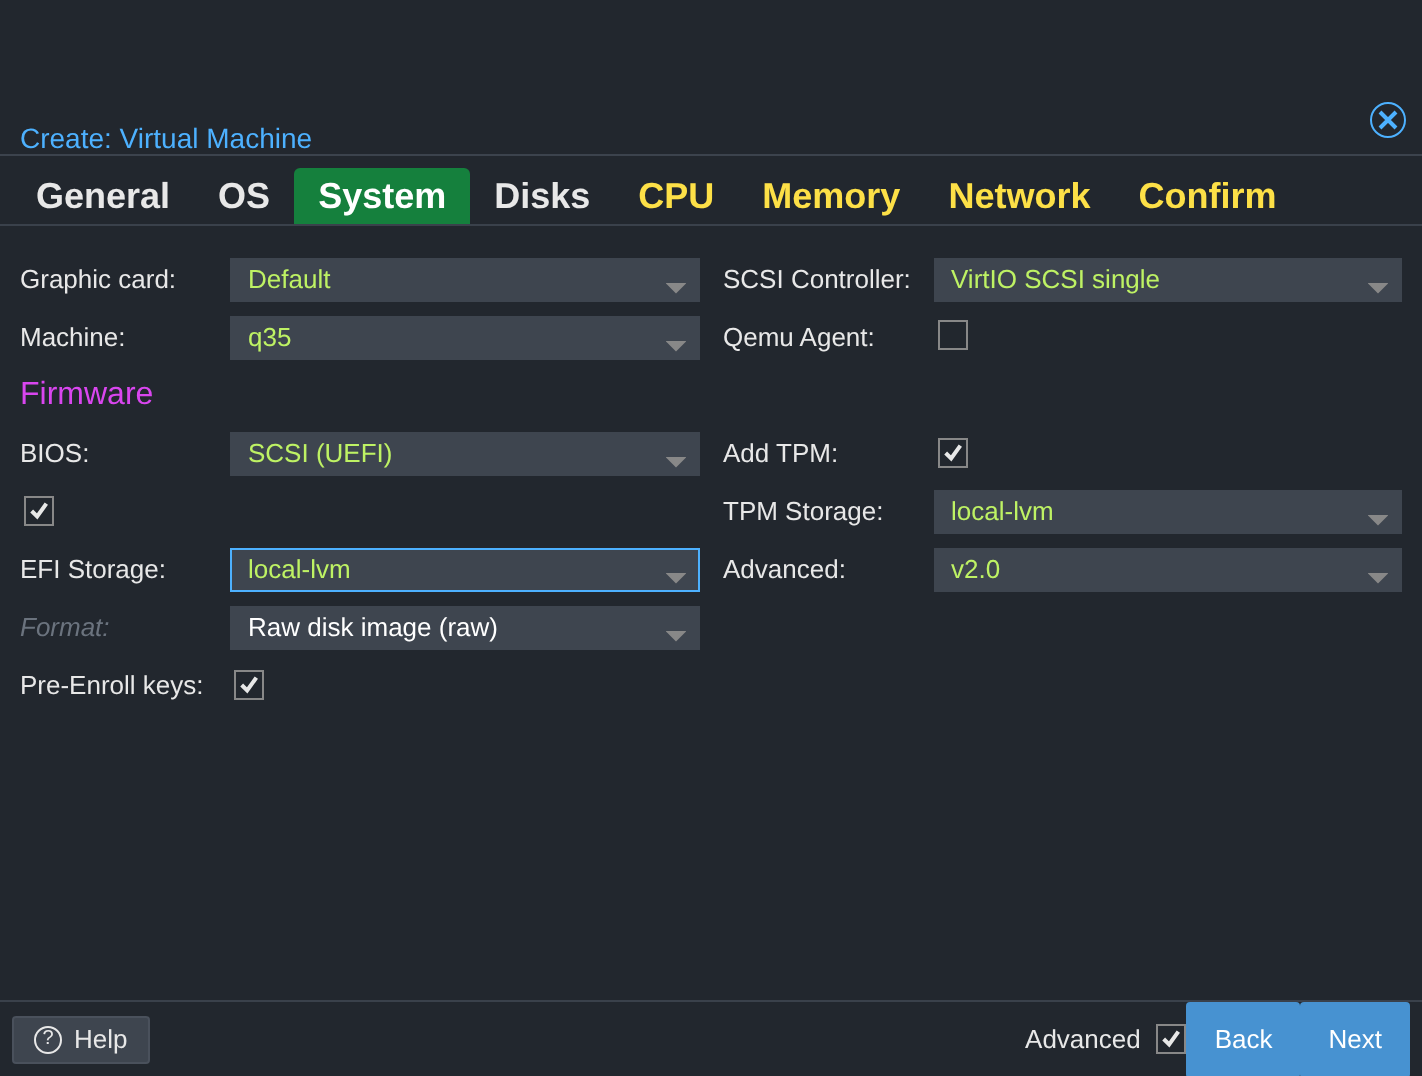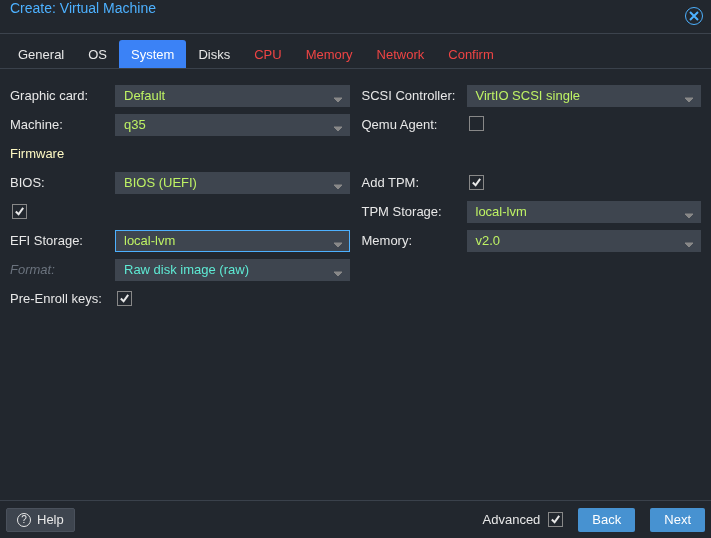--- a/index.html
+++ b/index.html
@@ -5,72 +5,73 @@
   * { box-sizing: border-box; margin: 0; padding: 0; }
   body {
     width: 711px; height: 538px;
     background: #22272e;
     font-family: "Helvetica Neue", Arial, sans-serif;
     font-size: 13px; color: #e8e8e8;
     overflow: hidden; position: relative;
   }
   
   .titlebar {
-    height: 34px; display: flex; align-items: flex-start;
+    height: 34px; display: flex; align-items: flex-end;
     padding: 0 10px; border-bottom: 1px solid #3c434d;
     position: relative;
+    margin-top: 44px;
   }
   .title { color: #4db1ff; font-size: 14px; }
   .close-btn {
     position: absolute; right: 8px; top: 7px;
     width: 18px; height: 18px; border: 1.4px solid #4db1ff;
     border-radius: 50%; display: flex; align-items: center; justify-content: center;
     cursor: pointer;
   }
   .close-btn svg { width: 10px; height: 10px; stroke: #4db1ff; stroke-width: 2; }
   
   .tabs {
     height: 35px; display: flex; align-items: stretch;
     padding: 0 6px; border-bottom: 1px solid #3a414b;
   }
   .tab {
     padding: 0 12px; display: flex; align-items: center;
-    color: #e8e8e8; cursor: pointer; font-size: 13px;
-    border-radius: 3px 3px 0 0; margin-top: 6px;
-  }
-  .tab.active { background: #3b82f6; color: #fff; }
-  .tab.disabled { color: #ef4444; cursor: default; }
+    color: #e8e8e8; cursor: pointer; font-size: 18px;
+    border-radius: 3px 3px 0 0; margin-top: 6px; font-weight: bold;
+  }
+  .tab.active { background: #15803d; color: #fff; }
+  .tab.disabled { color: #fde047; cursor: default; }
   
   .form-body {
     padding: 12px 10px 0 10px;
     display: flex; gap: 12px;
     height: 430px;
   }
   .col { flex: 1; display: flex; flex-direction: column; gap: 0; }
   .row {
     display: flex; align-items: center;
     height: 29px;
   }
   .label {
     width: 105px; color: #e8e8e8; font-size: 13px;
     white-space: nowrap;
   }
   .label.disabled { color: #6b737e; font-style: italic; }
-  .section { color: #fef9c3; font-size: 13px; height: 29px; display:flex; align-items:center;}
+  .section { color: #d946ef; font-size: 16px; height: 29px; display:flex; align-items:center;}
   .control { flex: 1; position: relative; }
   .select {
     width: 100%; height: 22px;
     background: #3e454f; border: 1px solid #3e454f;
     color: #bef264; font-size: 13px;
     padding: 0 22px 0 8px; line-height: 20px;
     position: relative; cursor: pointer;
     display: flex; align-items: center;
   }
   .select.focused { border: 1px solid #4db1ff; }
-  .select.disabled { color: #5eead4; cursor: default; text-align: right; }
+  .select.disabled { color: #ffffff; cursor: default; text-align: right; }
   .select .caret {
     position: absolute; right: 6px; top: 50%; transform: translateY(-50%);
     width: 10px; height: 10px; pointer-events: none;
   }
   .select .caret svg { width: 10px; height: 10px; stroke: #888; fill: #888; }
   .checkbox {
     width: 15px; height: 15px; border: 1px solid #888;
     display: inline-flex; align-items: center; justify-content: center;
     cursor: pointer; margin-left: 2px;
   }
@@ -94,24 +95,24 @@
     width: 14px; height: 14px; border: 1.3px solid #e8e8e8;
     border-radius: 50%; display: inline-flex; align-items: center; justify-content: center;
     font-size: 10px; line-height: 1;
   }
   .spacer { flex: 1; }
   .adv {
     display: inline-flex; align-items: center; gap: 6px;
     color: #e8e8e8; font-size: 13px; cursor: pointer;
   }
   .btn {
-    height: 24px; padding: 2px 14px;
+    height: 38px; padding: 2px 14px;
     background: #4792d1; color: #fff;
     border: none; border-radius: 2px; cursor: pointer;
-    font-size: 13px; margin-left: 15px;
+    font-size: 13px; margin-left: 0;
   }
 </style>
 </head>
 <body>
 
 <div class="titlebar">
   <span class="title">Create: Virtual Machine</span>
   <div class="close-btn">
     <svg viewBox="0 0 10 10">
         <path d="M1 1 L9 9 M9 1 L1 9"></path>
@@ -153,21 +154,21 @@
                 <path d="M1 3 L5 7 L9 3 Z"></path>
               </svg></span>
         </div>
       </div>
     </div>
     <div class="section">Firmware</div>
     <div class="row">
       <div class="label">BIOS:</div>
       <div class="control">
         <div class="select">
-          <span>BIOS (UEFI)</span>
+          <span>SCSI (UEFI)</span>
           <span class="caret"><svg viewBox="0 0 10 10">
                 <path d="M1 3 L5 7 L9 3 Z"></path>
               </svg></span>
         </div>
       </div>
     </div>
     <div class="row">
       <div class="control">
         <span class="checkbox checked">
           <svg viewBox="0 0 12 12">
@@ -246,21 +247,21 @@
       <div class="control">
         <div class="select">
           <span>local-lvm</span>
           <span class="caret"><svg viewBox="0 0 10 10">
                 <path d="M1 3 L5 7 L9 3 Z"></path>
               </svg></span>
         </div>
       </div>
     </div>
     <div class="row">
-      <div class="label">Memory:</div>
+      <div class="label">Advanced:</div>
       <div class="control">
         <div class="select">
           <span>v2.0</span>
           <span class="caret"><svg viewBox="0 0 10 10">
                 <path d="M1 3 L5 7 L9 3 Z"></path>
               </svg></span>
         </div>
       </div>
     </div>
   </div>

